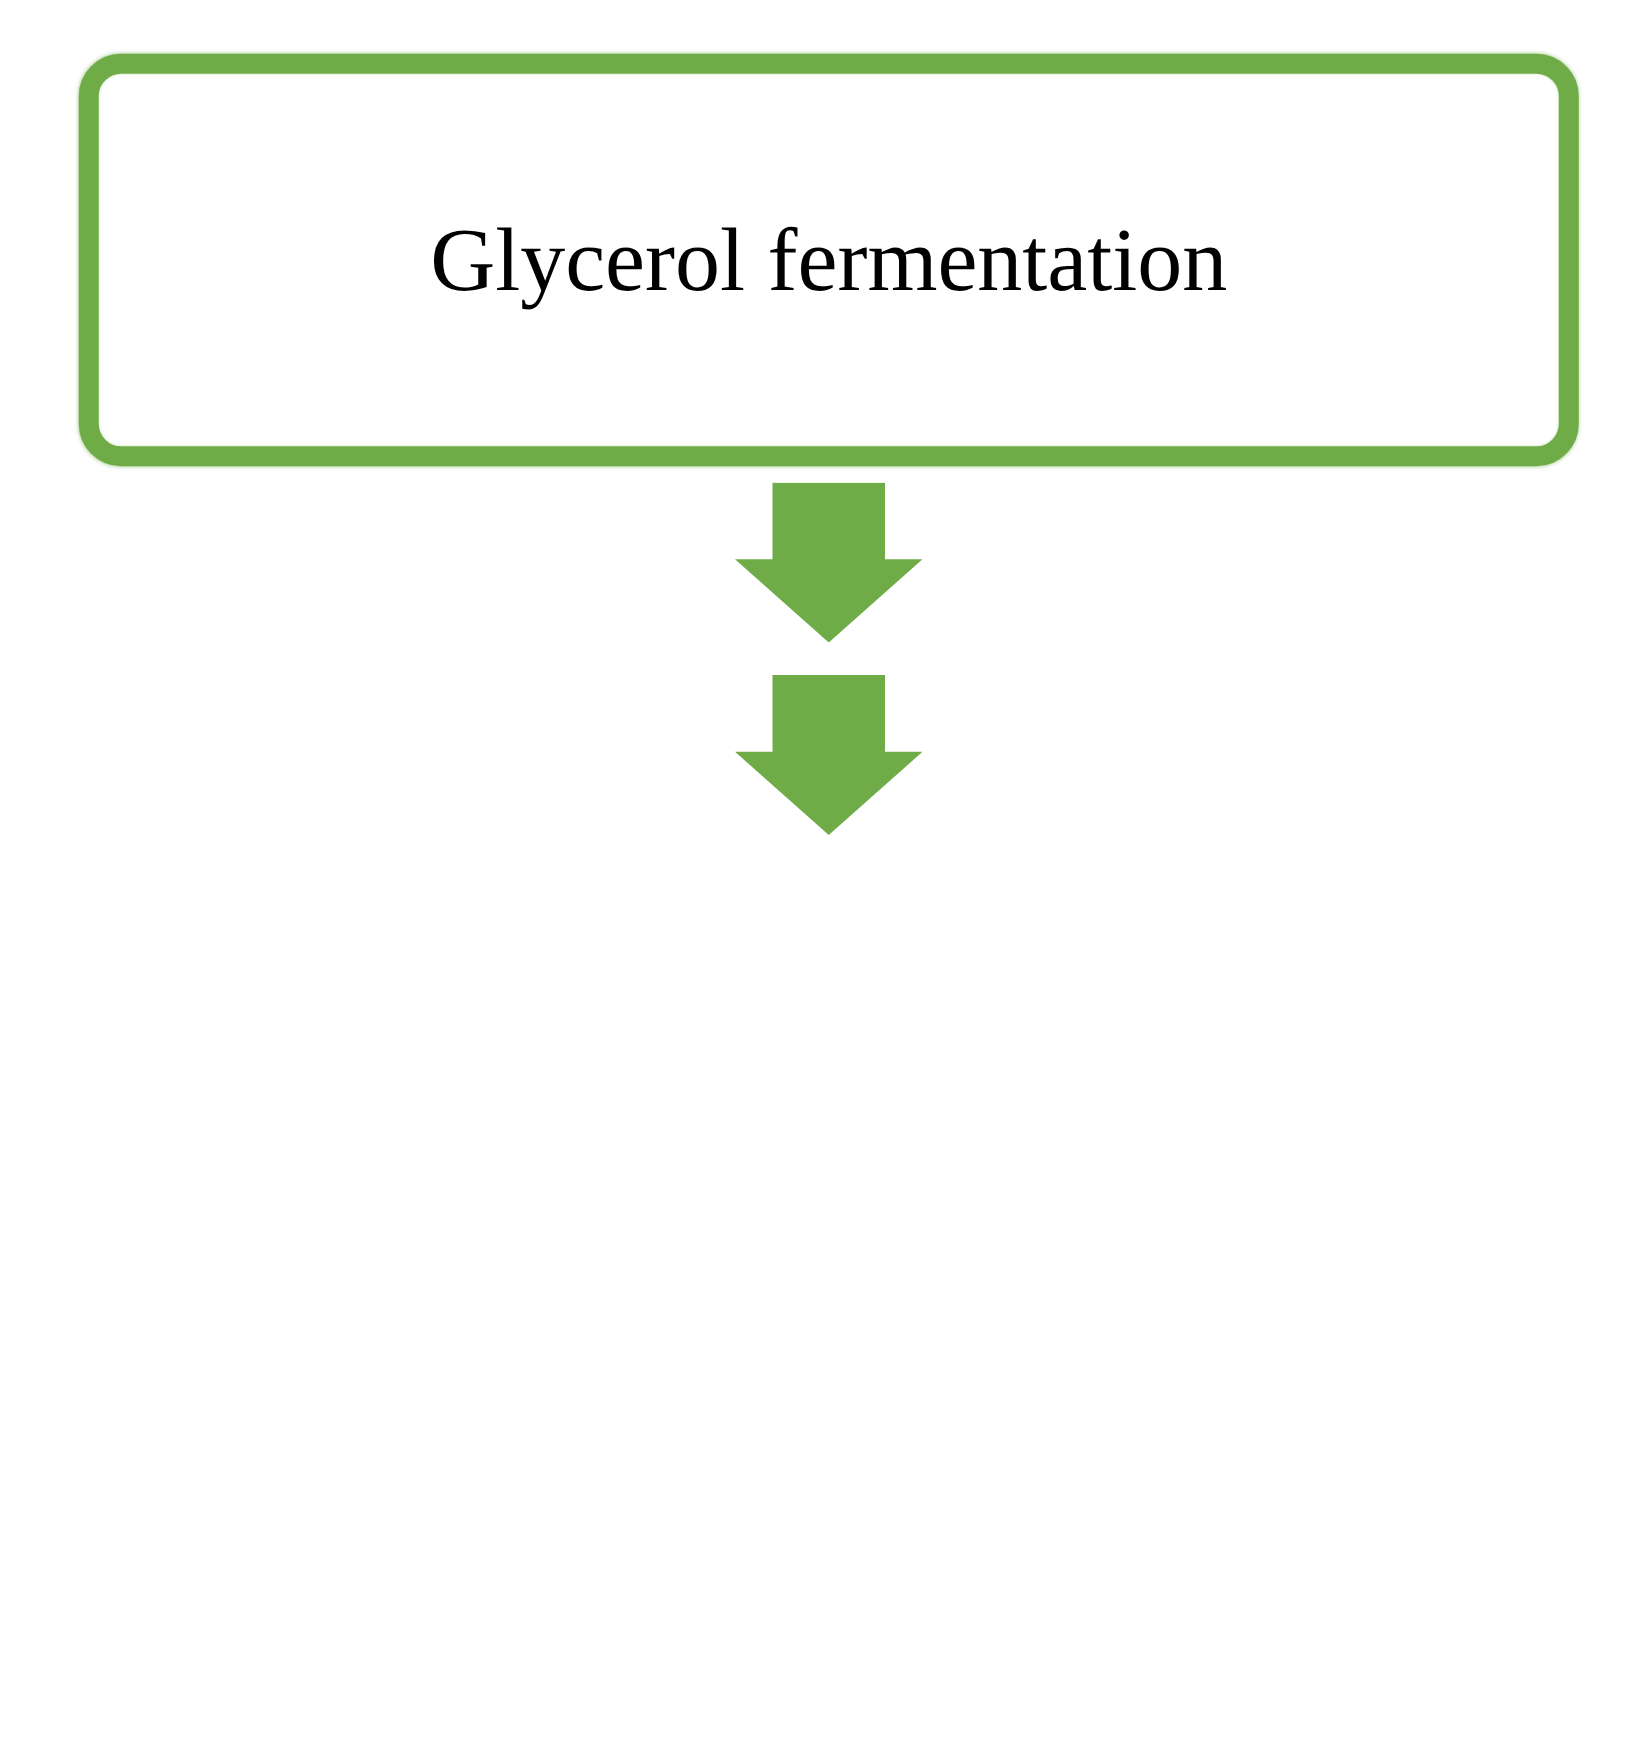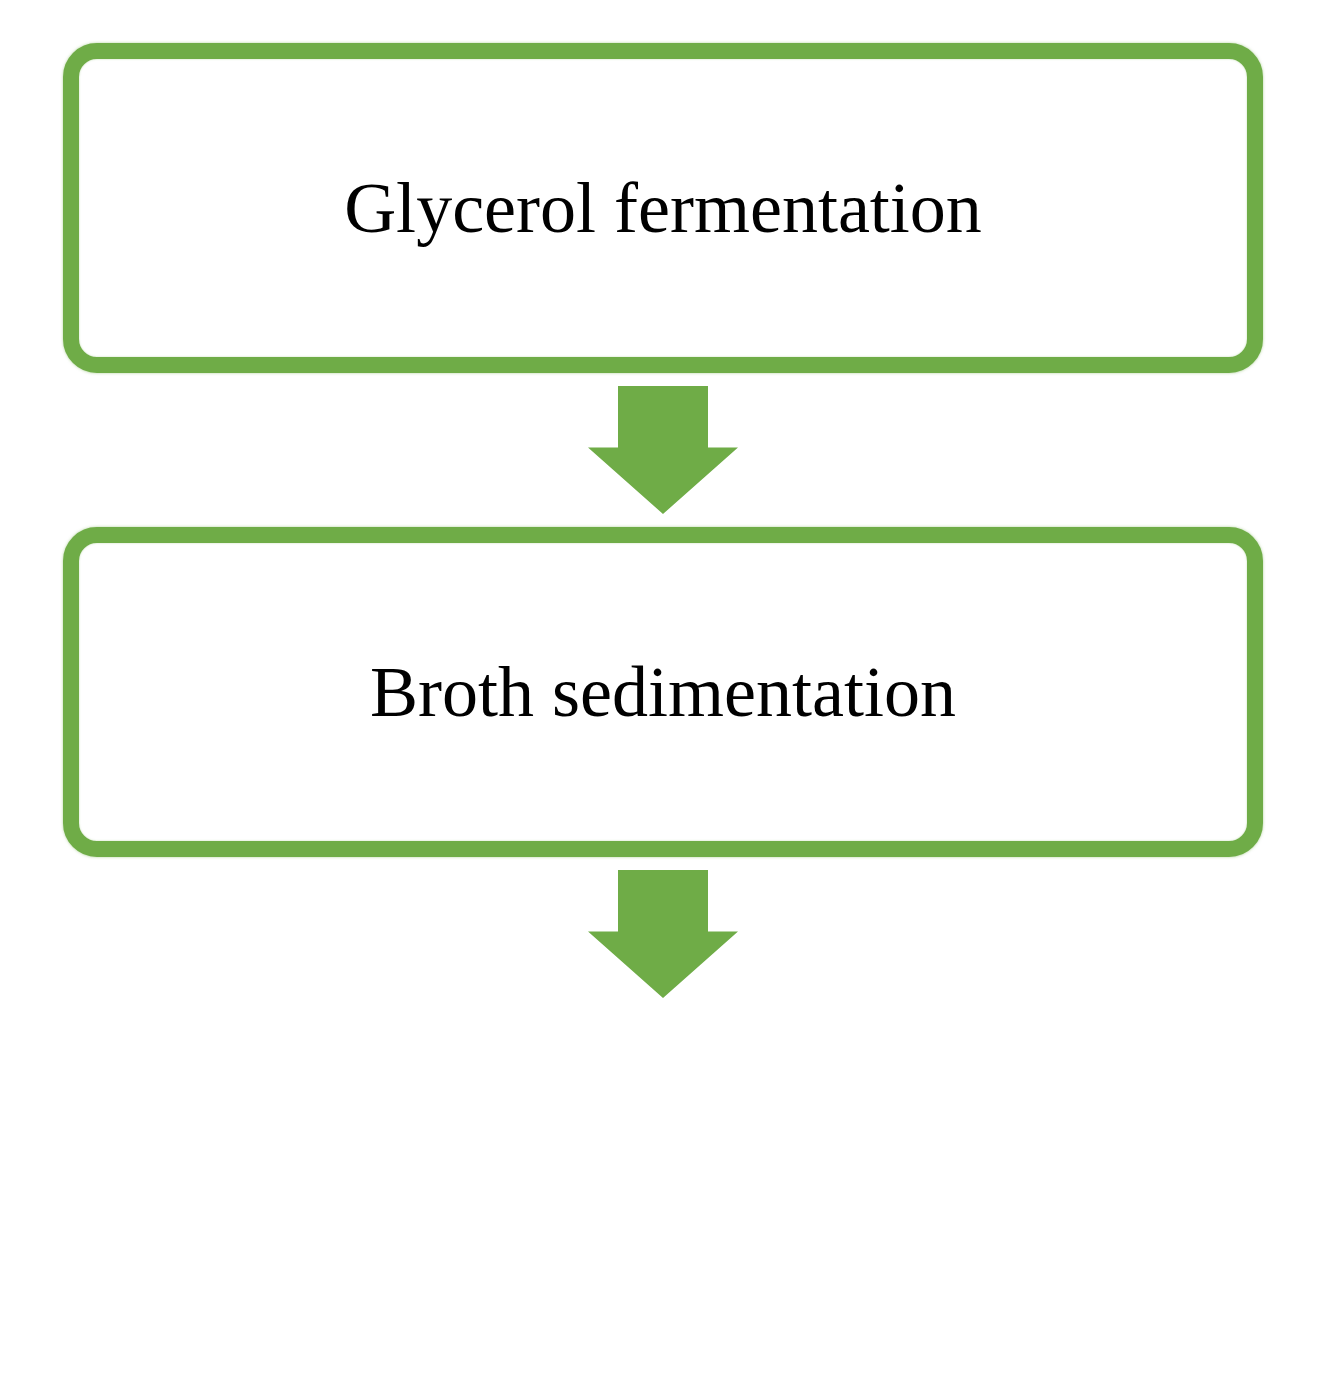--- a/index.html
+++ b/index.html
@@ -66,21 +66,18 @@
 
 <div class="canvas">
   <div class="flow">
 
     <div class="step-box">
       <span class="step-label">Glycerol fermentation</span>
     </div>
 
     <div class="down-arrow"></div>
 
-    <div class="step-box">
-      <span class="step-label">Broth sedimentation</span>
-    </div>
 
     <div class="down-arrow"></div>
 
 
   </div>
 </div>
 
 </body></html>

